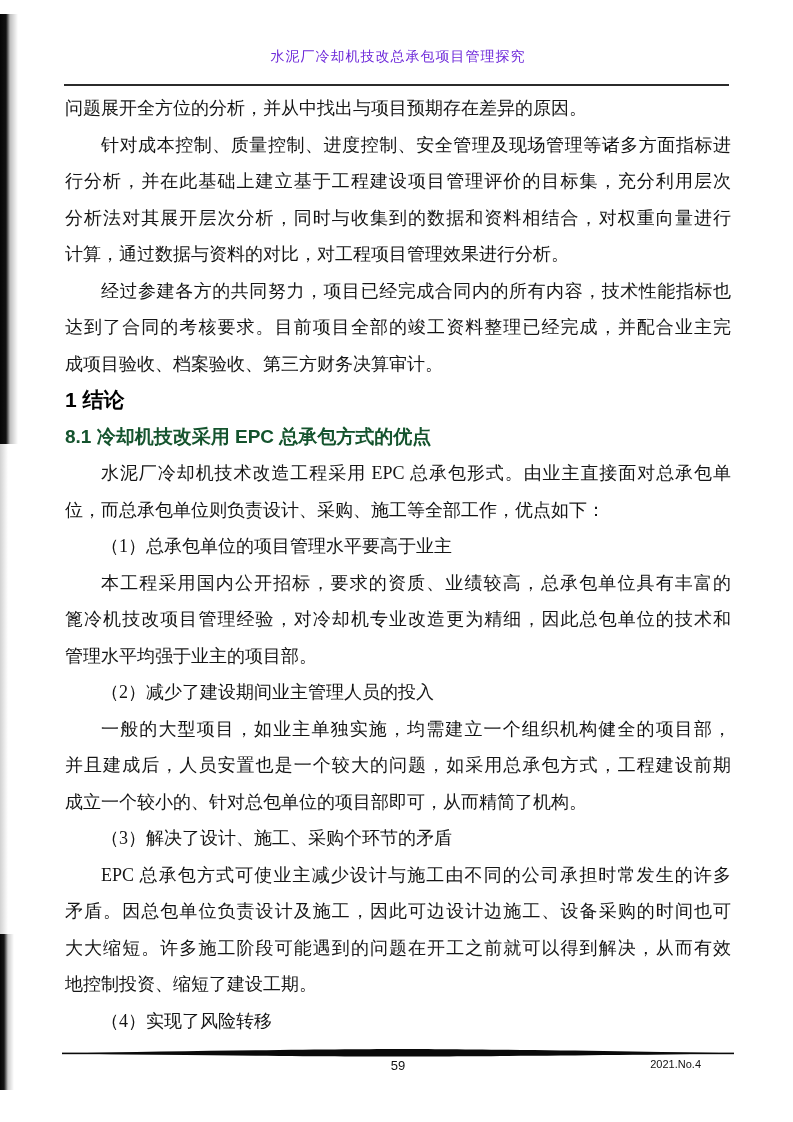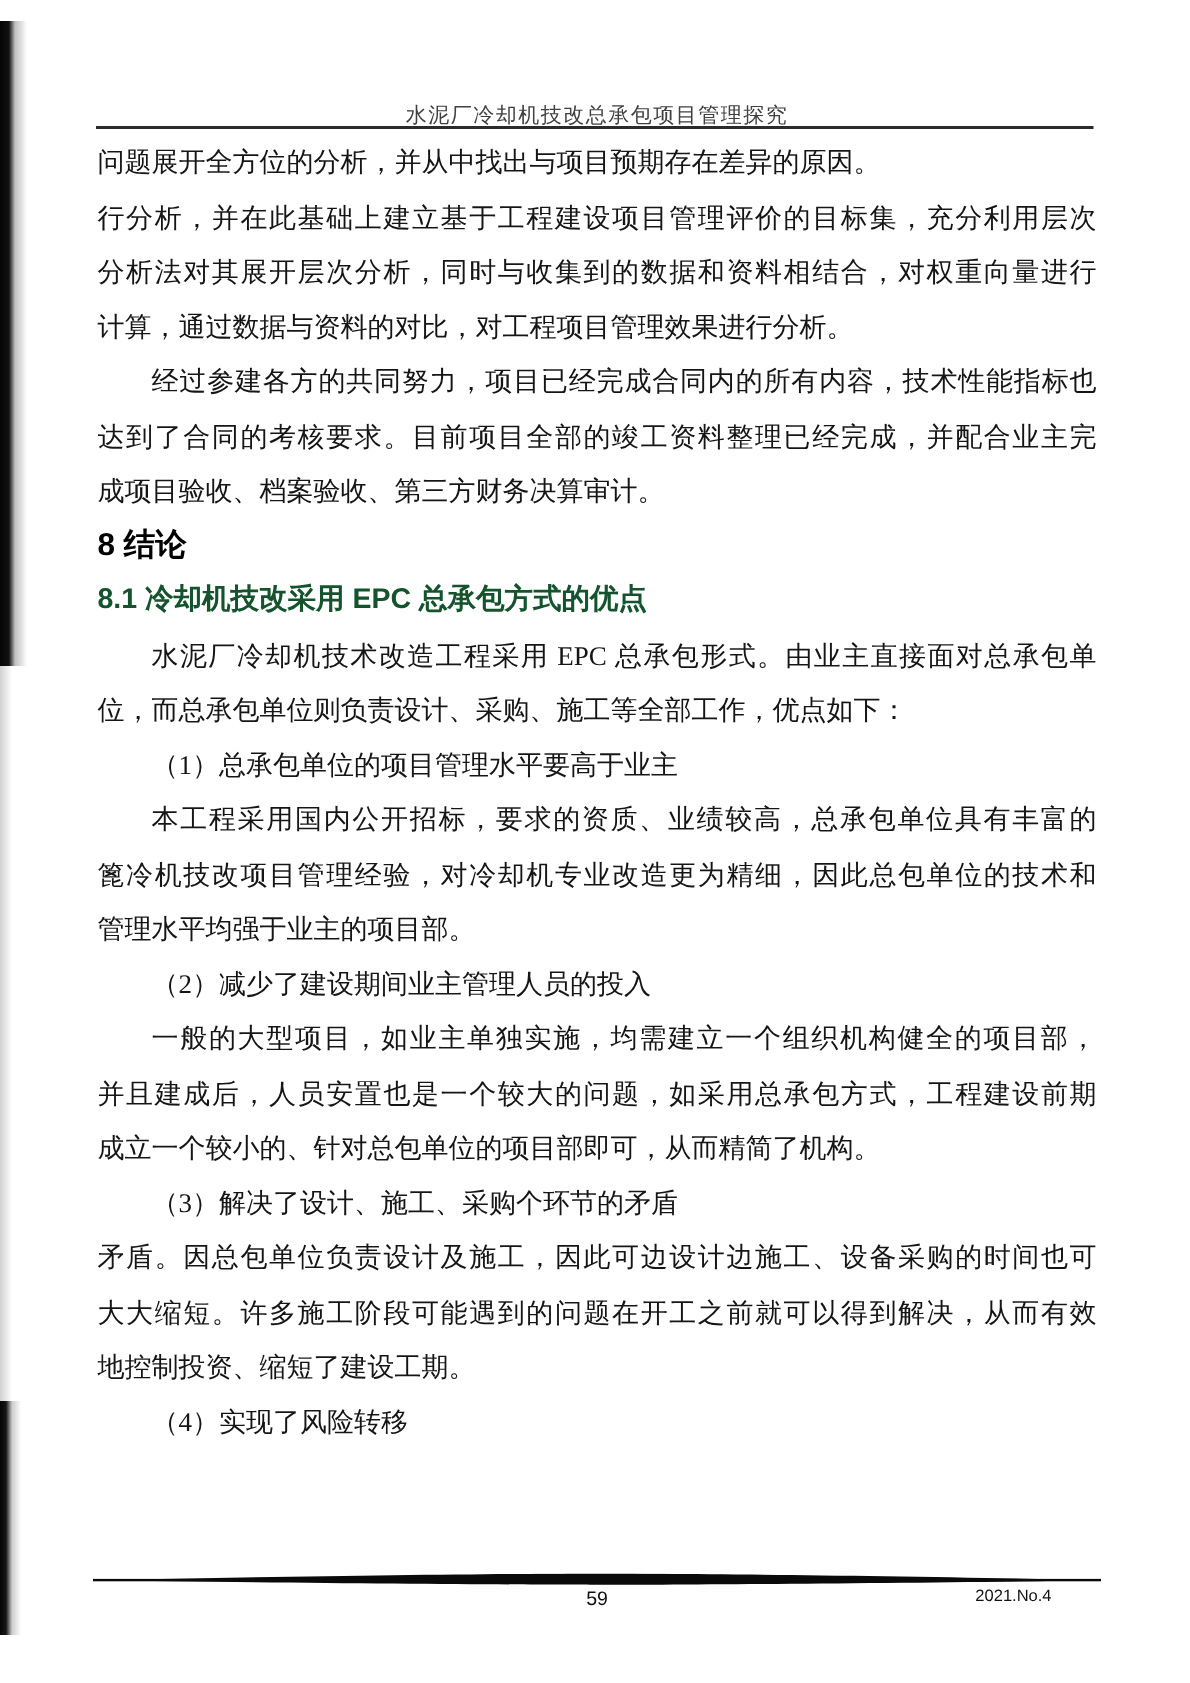--- a/index.html
+++ b/index.html
@@ -18,22 +18,22 @@
   }
   .edge-shadow-mid{
     position:absolute;left:0;top:444px;width:8px;height:490px;
     background:linear-gradient(to right,rgba(0,0,0,0.18) 0px,rgba(0,0,0,0) 8px);
   }
   .edge-shadow-bottom{
     position:absolute;left:0;top:934px;width:14px;height:156px;
     background:linear-gradient(to right,#050505 0px,#161616 4px,rgba(0,0,0,0.2) 8px,rgba(0,0,0,0) 14px);
   }
   .running-head{
-    position:absolute;top:68px;left:65px;width:666px;
-    text-align:center;font-size:14px;letter-spacing:1px;color:#404040;
+    position:absolute;top:48px;left:65px;width:666px;
+    text-align:center;font-size:14px;letter-spacing:1px;color:#6d28d9;
   }
   .header-rule{
     position:absolute;top:84px;left:64px;width:665px;height:2px;background:#2b2b2b;
   }
   .body-text{
     position:absolute;left:65px;top:90px;width:666px;
     font-size:18px;
   }
   .line{
     height:36.5px;line-height:36.5px;
@@ -78,39 +78,41 @@
 
   <div class="edge-shadow-top"></div>
   <div class="edge-shadow-mid"></div>
   <div class="edge-shadow-bottom"></div>
 
   <div class="running-head">水泥厂冷却机技改总承包项目管理探究</div>
   <div class="header-rule"></div>
 
   <div class="body-text">
     <div class="line">问题展开全方位的分析，并从中找出与项目预期存在差异的原因。</div>
+    <div class="line fill indent">针对成本控制、质量控制、进度控制、安全管理及现场管理等诸多方面指标进</div>
     <div class="line fill">行分析，并在此基础上建立基于工程建设项目管理评价的目标集，充分利用层次</div>
     <div class="line fill">分析法对其展开层次分析，同时与收集到的数据和资料相结合，对权重向量进行</div>
     <div class="line">计算，通过数据与资料的对比，对工程项目管理效果进行分析。</div>
     <div class="line fill indent">经过参建各方的共同努力，项目已经完成合同内的所有内容，技术性能指标也</div>
     <div class="line fill">达到了合同的考核要求。目前项目全部的竣工资料整理已经完成，并配合业主完</div>
     <div class="line">成项目验收、档案验收、第三方财务决算审计。</div>
-    <div class="line h1">8  结论</div>
+    <div class="line h1">1  结论</div>
     <div class="line h2">8.1 冷却机技改采用 EPC 总承包方式的优点</div>
     <div class="line fill indent">水泥厂冷却机技术改造工程采用 EPC 总承包形式。由业主直接面对总承包单</div>
     <div class="line">位，而总承包单位则负责设计、采购、施工等全部工作，优点如下：</div>
     <div class="line indent">（1）总承包单位的项目管理水平要高于业主</div>
     <div class="line fill indent">本工程采用国内公开招标，要求的资质、业绩较高，总承包单位具有丰富的</div>
     <div class="line fill">篦冷机技改项目管理经验，对冷却机专业改造更为精细，因此总包单位的技术和</div>
     <div class="line">管理水平均强于业主的项目部。</div>
     <div class="line indent">（2）减少了建设期间业主管理人员的投入</div>
     <div class="line fill indent">一般的大型项目，如业主单独实施，均需建立一个组织机构健全的项目部，</div>
     <div class="line fill">并且建成后，人员安置也是一个较大的问题，如采用总承包方式，工程建设前期</div>
     <div class="line">成立一个较小的、针对总包单位的项目部即可，从而精简了机构。</div>
     <div class="line indent">（3）解决了设计、施工、采购个环节的矛盾</div>
+    <div class="line fill indent">EPC 总承包方式可使业主减少设计与施工由不同的公司承担时常发生的许多</div>
     <div class="line fill">矛盾。因总包单位负责设计及施工，因此可边设计边施工、设备采购的时间也可</div>
     <div class="line fill">大大缩短。许多施工阶段可能遇到的问题在开工之前就可以得到解决，从而有效</div>
     <div class="line">地控制投资、缩短了建设工期。</div>
     <div class="line indent">（4）实现了风险转移</div>
   </div>
 
   <svg class="footer-rule" viewBox="0 0 672 8" preserveAspectRatio="none" aria-hidden="true">
     <path d="M0,4.5 C140,1.5 300,0 336,0 C380,0 540,1.5 672,4.5 C540,6.5 380,7.5 336,7.5 C300,7.5 140,6.5 0,4.5 Z" fill="#0a0a0a"></path>
     <rect x="0" y="3.6" width="672" height="1.6" fill="#0a0a0a"></rect>
   </svg>

